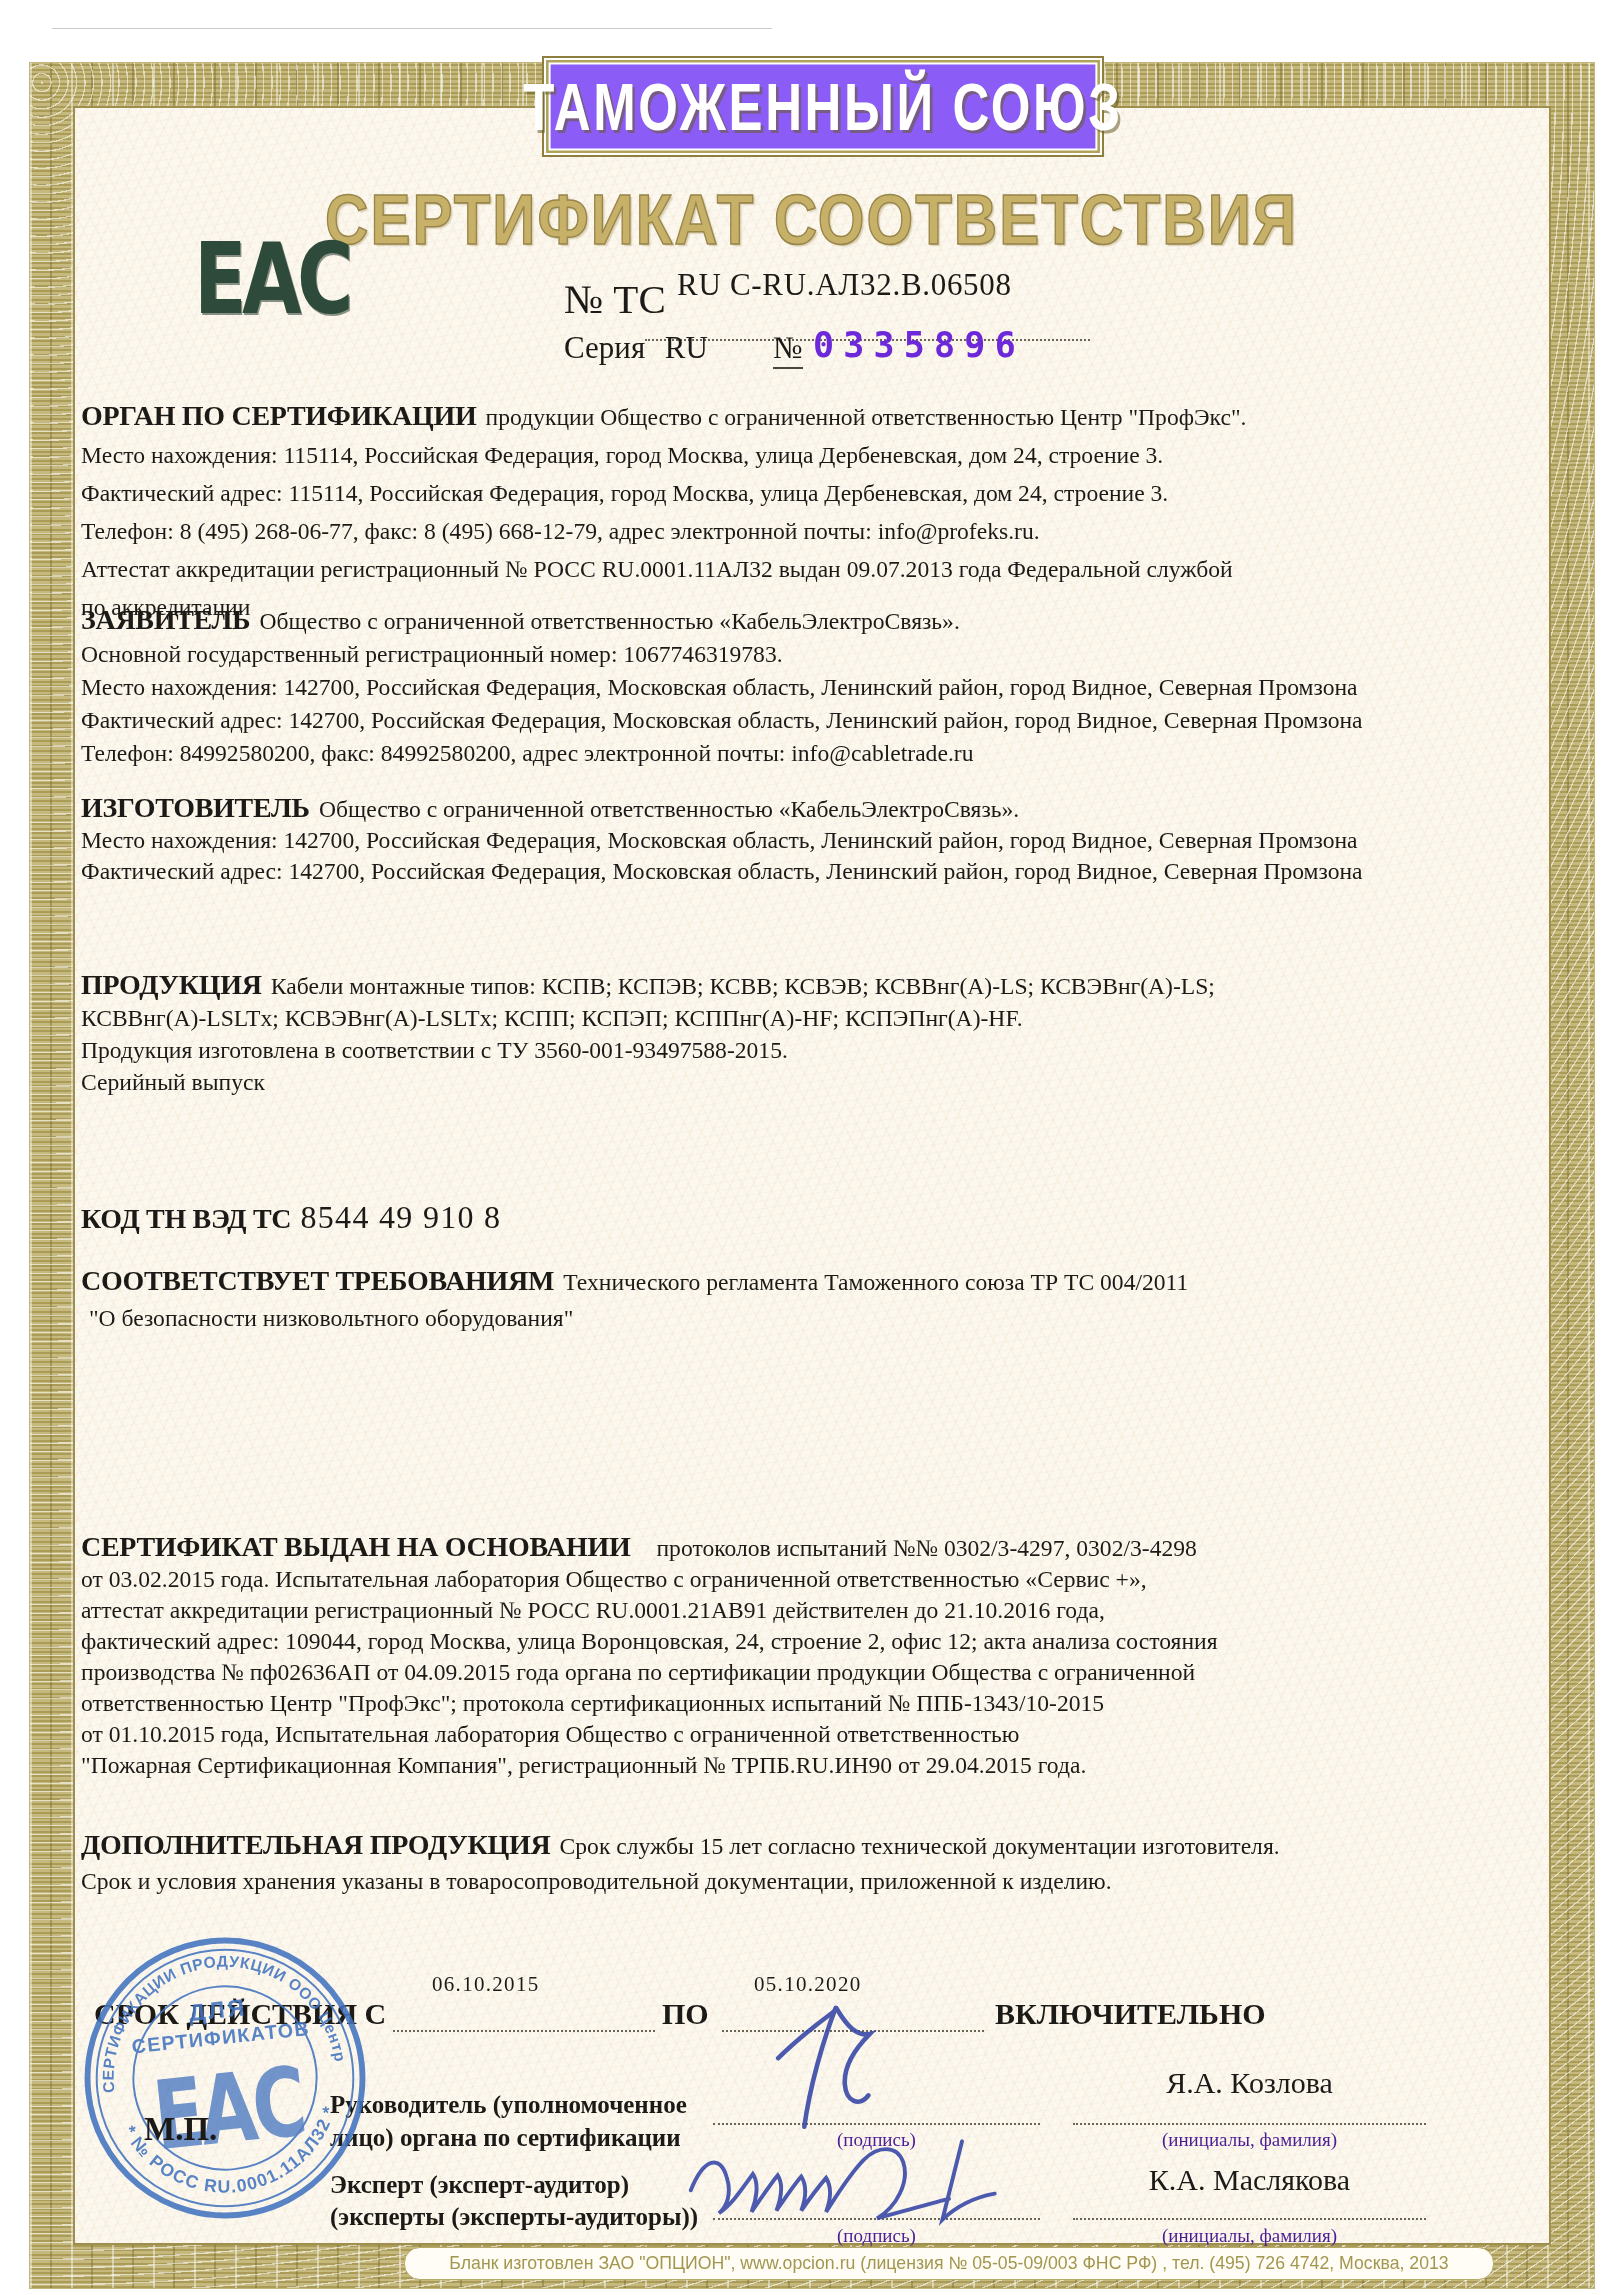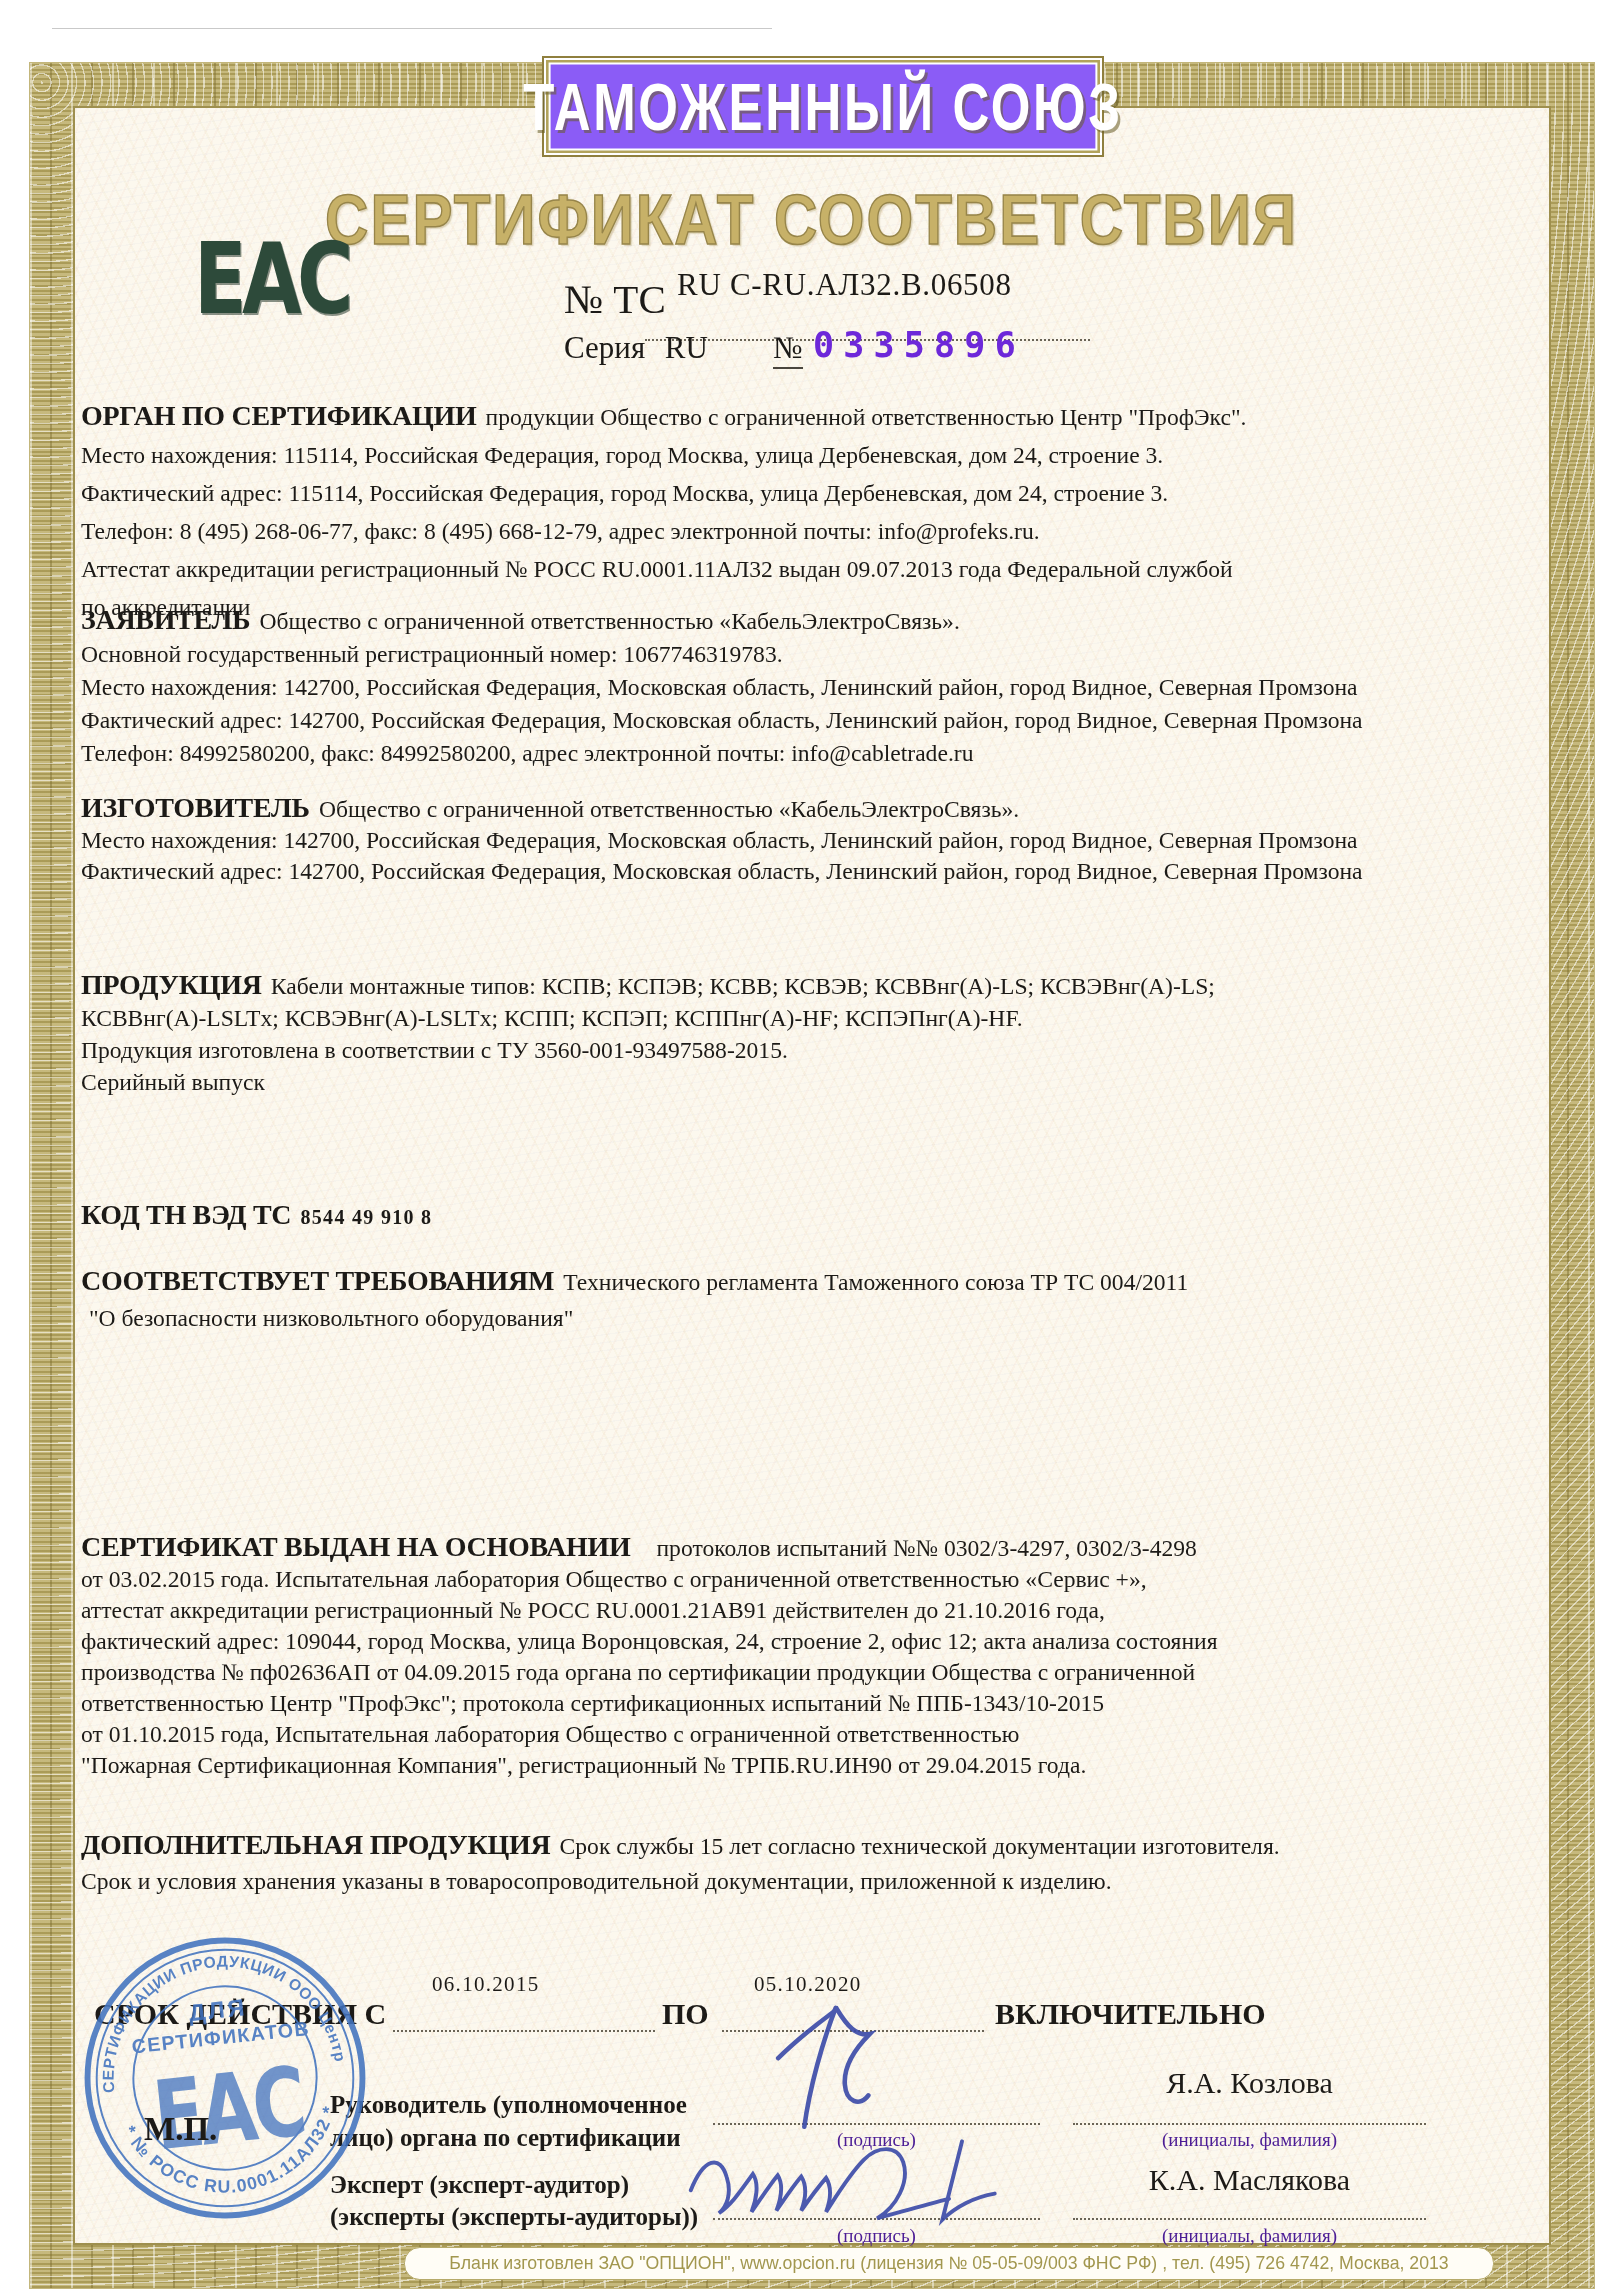--- a/index.html
+++ b/index.html
@@ -40,21 +40,21 @@
   .num-uline{position:absolute;left:645px;top:321px;width:445px;height:18.3px;border-bottom:2px dotted #6a6456;}
   .series-label{position:absolute;left:564px;top:330px;font-size:31px;word-spacing:11.8px;}
   .series-no{position:absolute;left:773px;top:330px;font-size:31px;border-bottom:2px solid #4a463e;padding-bottom:1.3px;}
   .series-value{position:absolute;left:813px;top:325px;font-family:"DejaVu Sans Mono", monospace;
     font-weight:bold;font-size:35px;letter-spacing:9.2px;color:#6d28d9;}
   
   .sec{position:absolute;left:81px;width:1466px;font-size:23.6px;}
   .sec .h{font-weight:bold;font-size:28px;letter-spacing:-0.3px;margin-right:9.2px;}
   .sec .gap{margin-right:26px;}
   .ln{white-space:nowrap;}
-  .big{font-size:20px;font-weight:bold;}
+  .big{font-size:32px;}
   
   .vlabel{position:absolute;font-weight:bold;font-size:30px;white-space:nowrap;z-index:2;}
   .vdate{position:absolute;font-size:21px;letter-spacing:1.3px;z-index:2;}
   .vline{position:absolute;height:0;border-bottom:2px dotted #6a6456;z-index:1;}
   
   .role{position:absolute;left:330px;font-weight:bold;font-size:25px;white-space:nowrap;z-index:2;}
   .sline{position:absolute;height:0;border-bottom:2px dotted #6a6456;z-index:1;}
   .scap{position:absolute;text-align:center;font-size:19px;color:#4c1d95;z-index:2;}
   .sname{position:absolute;text-align:center;font-size:30px;white-space:nowrap;z-index:2;}
   .mp{position:absolute;left:144px;top:2111px;font-weight:bold;font-size:33px;z-index:6;}

